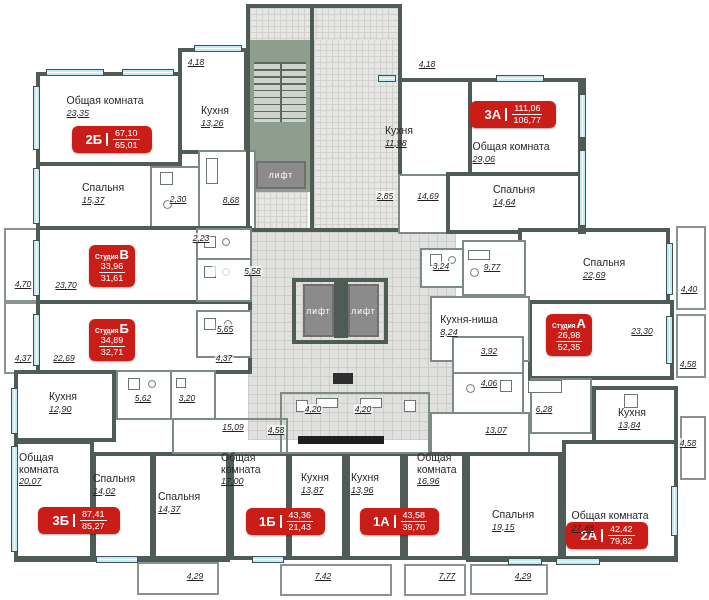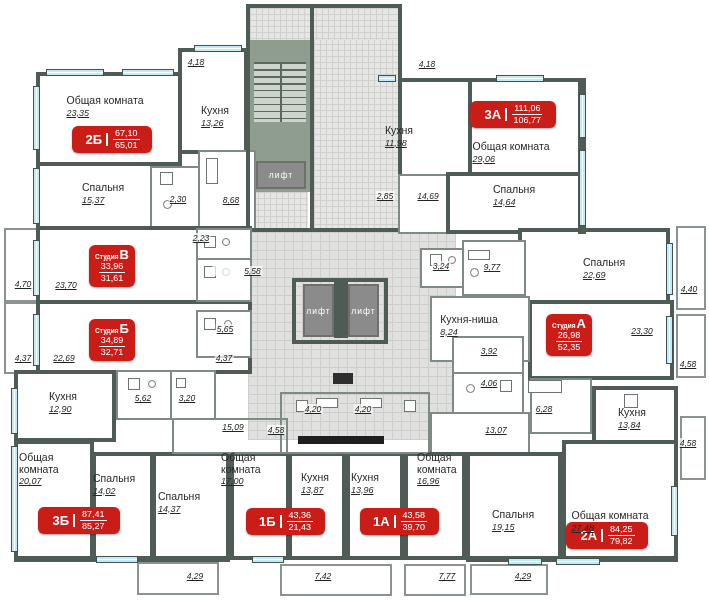--- a/index.html
+++ b/index.html
@@ -214,21 +214,21 @@
       <div class="abs badge" style="left: 360px; top: 508px; width: 79px; height: 27px;">
         <span class="code">1А</span>
         <div class="nums">
           <span class="t">43,58</span>
           <span class="b">39,70</span>
         </div>
       </div>
       <div class="abs badge" style="left: 566px; top: 475px; width: 82px; height: 27px; margin-top: 47px;">
         <span class="code">2А</span>
         <div class="nums">
-          <span class="t">84,25</span>
+          <span class="t">42,42</span>
           <span class="b">79,82</span>
         </div>
       </div>
       <div class="abs badge square" style="left: 89px; top: 245px; width: 46px; height: 42px;">
         <div class="hd">
           <span class="pref">Студия</span>
           <span class="code">В</span>
         </div>
         <div class="nums">
           <span class="t">33,96</span>

